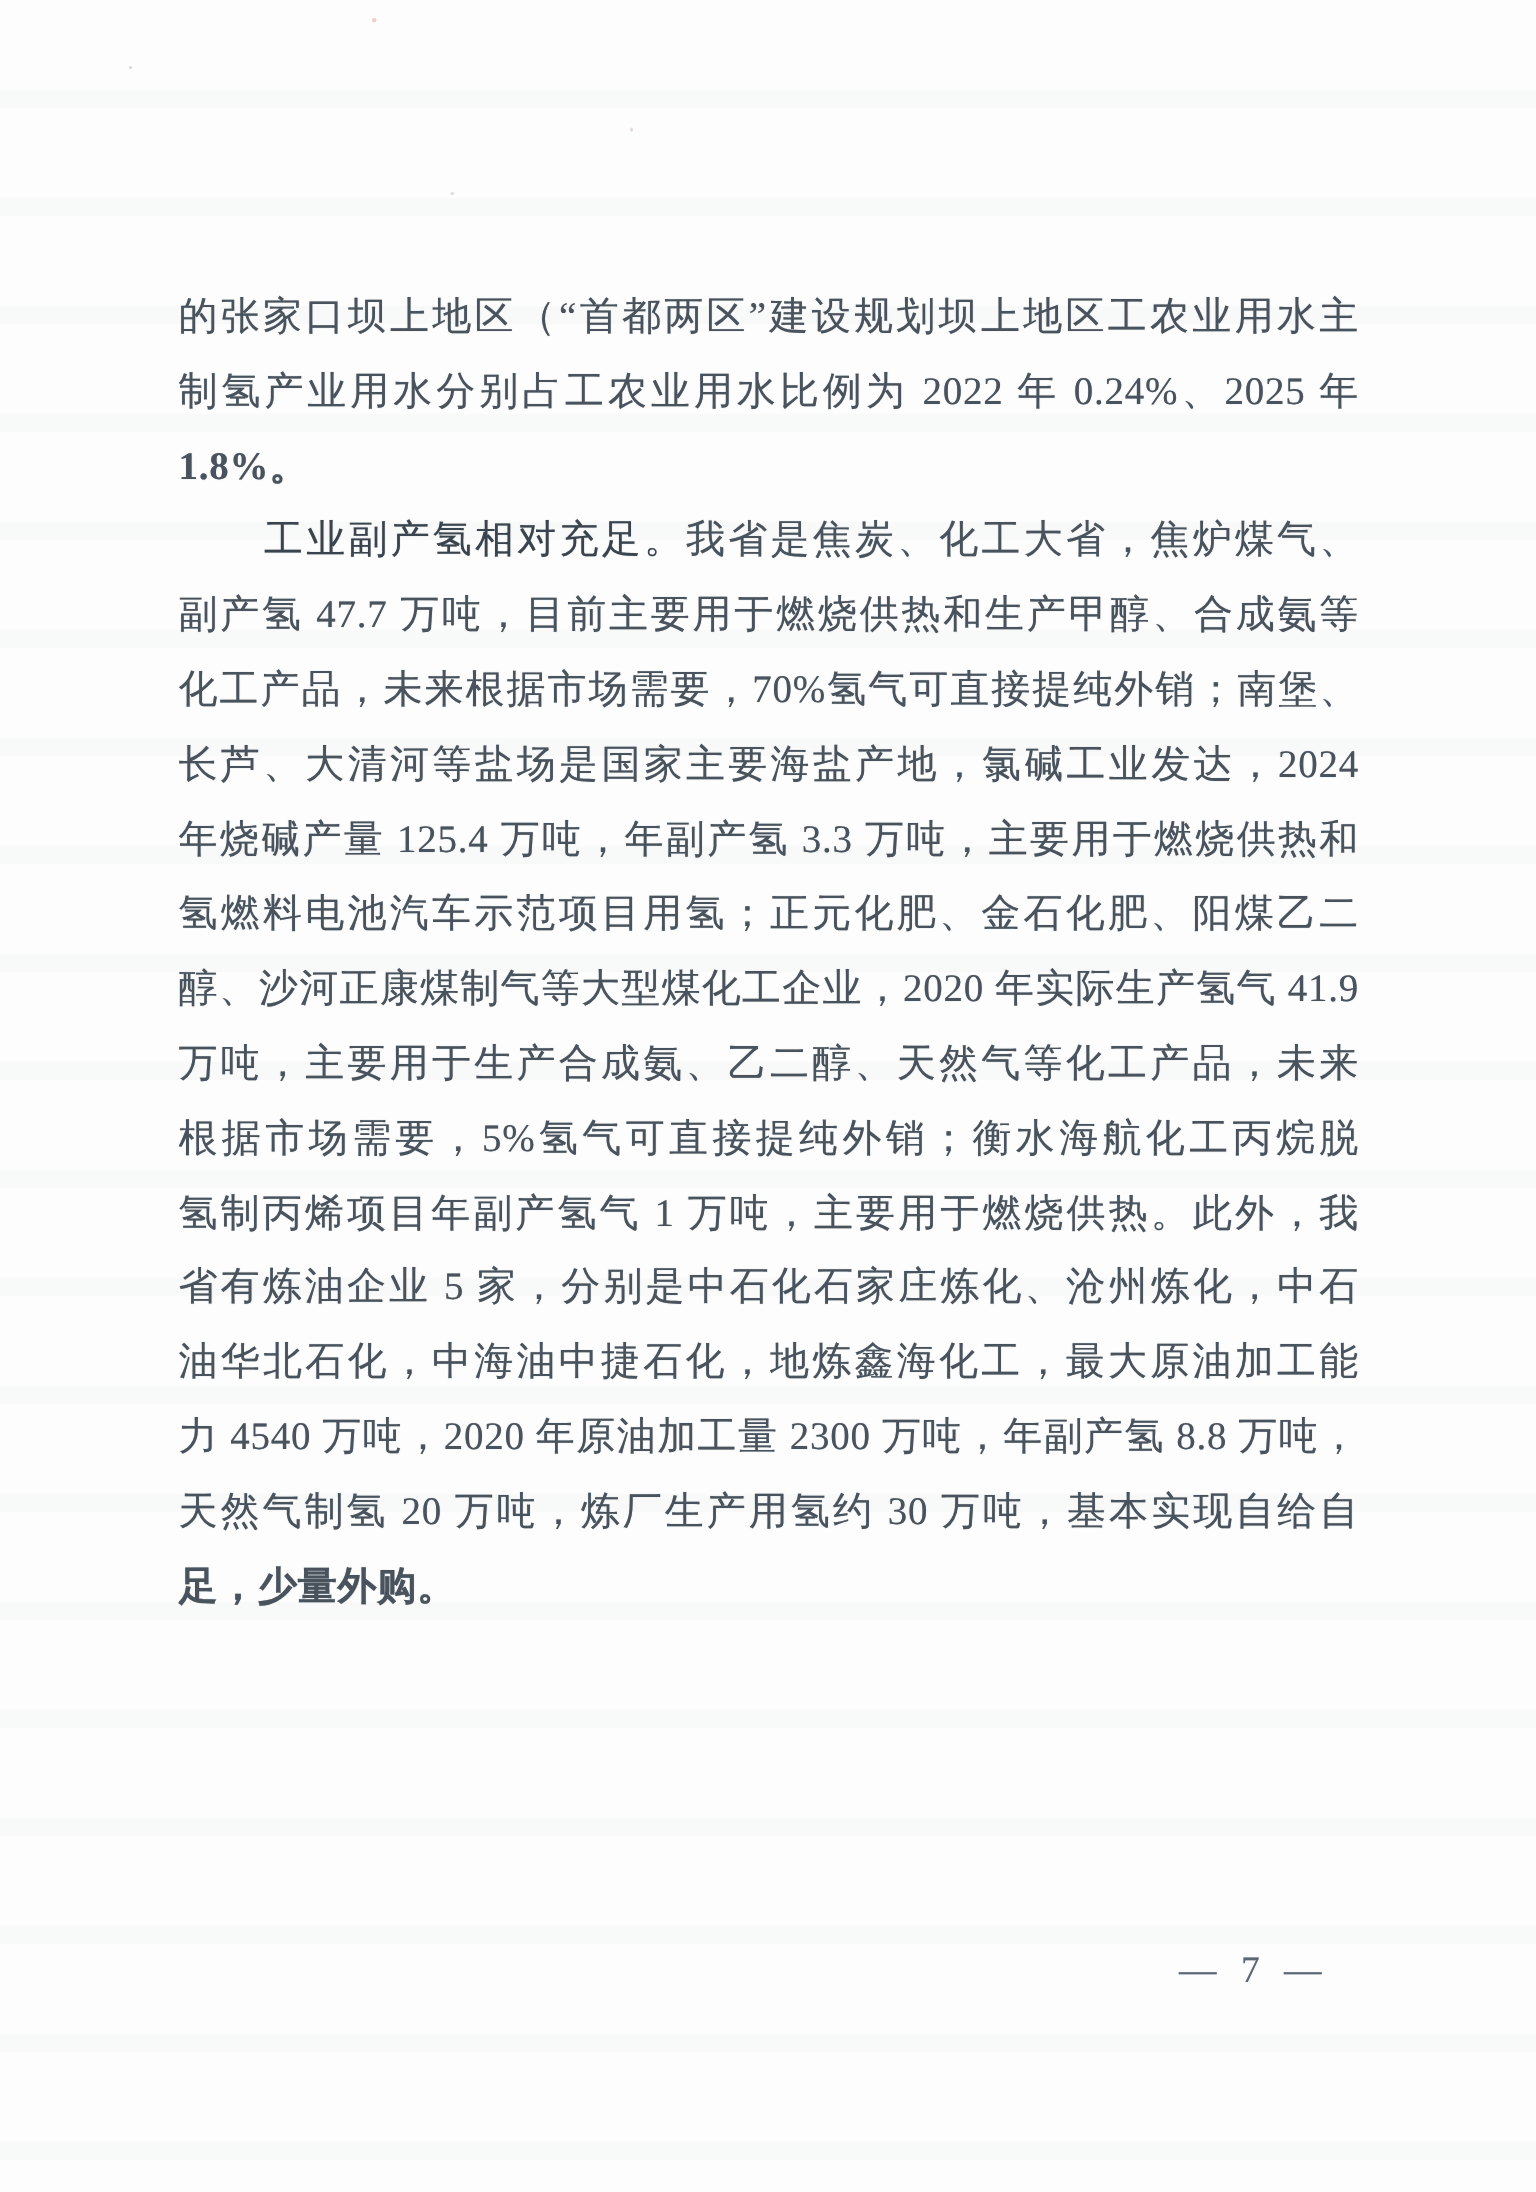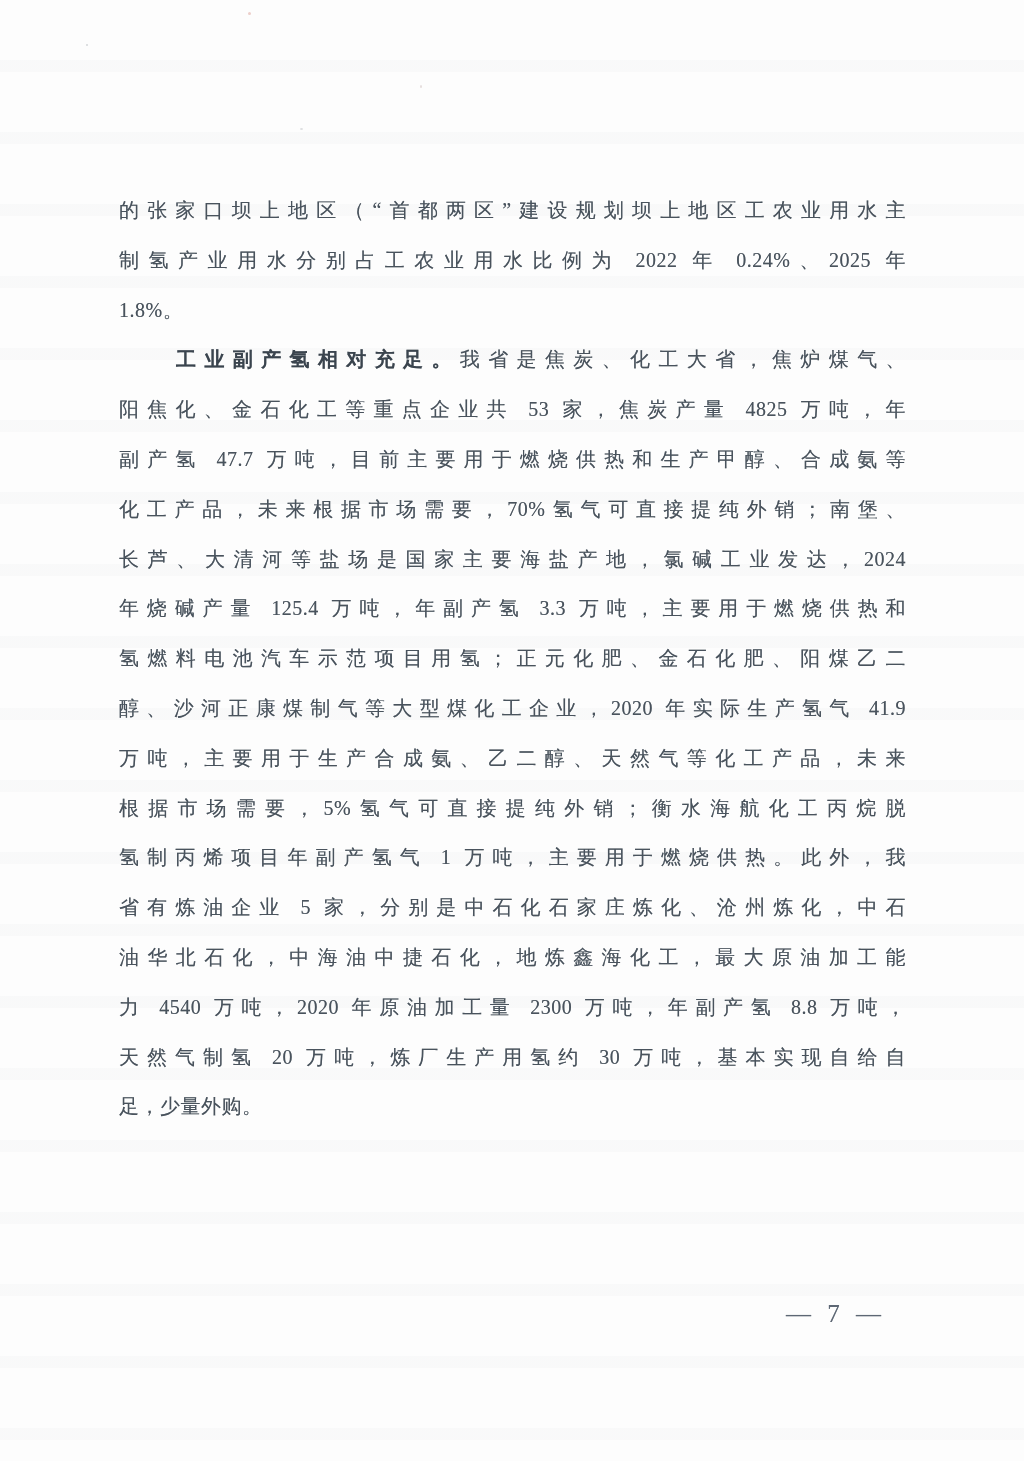--- a/index.html
+++ b/index.html
@@ -39,38 +39,39 @@
 
   .textblock {
     position: absolute;
     left: 119px;
     top: 186px;
     width: 787px;
   }
   .line {
     height: 49.8px;
     line-height: 49.8px;
-    font-size: 20px;
+    font-size: 26px;
     color: #49535d;
     letter-spacing: 0.5px;
     text-align: justify;
     text-align-last: justify;
     overflow: hidden;
     white-space: nowrap;
     text-shadow: 0 0 0.6px rgba(73,83,93,0.55);
   }
   .line.align-left {
     text-align: left;
     text-align-last: left;
+    font-weight: bold;
   }
   .line.indent {
     padding-left: 57px;
   }
   .line .bold {
-    font-weight: bold;
+    font-weight: normal;
     color: #3a444e;
   }
   .page-number {
     position: absolute;
     right: 138px;
     top: 1297px;
     font-size: 25px;
     line-height: 34px;
     color: #5d6774;
     letter-spacing: 5px;
@@ -85,21 +86,20 @@
   <span class="speckle sp1"></span>
   <span class="speckle sp2"></span>
   <span class="speckle sp3"></span>
   <span class="speckle sp4"></span>
 
   <div class="textblock">
     <div class="line">的张家口坝上地区（“首都两区”建设规划坝上地区工农业用水主</div>
     <div class="line">制氢产业用水分别占工农业用水比例为 2022 年 0.24%、2025 年</div>
     <div class="line align-left">1.8%。</div>
     <div class="line indent"><span class="bold">工业副产氢相对充足。</span><span>我省是焦炭、化工大省，焦炉煤气、</span></div>
-    <div class="line">阳焦化、金石化工等重点企业共 53 家，焦炭产量 4825 万吨，年</div>
     <div class="line">副产氢 47.7 万吨，目前主要用于燃烧供热和生产甲醇、合成氨等</div>
     <div class="line">化工产品，未来根据市场需要，70%氢气可直接提纯外销；南堡、</div>
     <div class="line">长芦、大清河等盐场是国家主要海盐产地，氯碱工业发达，2024</div>
     <div class="line">年烧碱产量 125.4 万吨，年副产氢 3.3 万吨，主要用于燃烧供热和</div>
     <div class="line">氢燃料电池汽车示范项目用氢；正元化肥、金石化肥、阳煤乙二</div>
     <div class="line">醇、沙河正康煤制气等大型煤化工企业，2020 年实际生产氢气 41.9</div>
     <div class="line">万吨，主要用于生产合成氨、乙二醇、天然气等化工产品，未来</div>
     <div class="line">根据市场需要，5%氢气可直接提纯外销；衡水海航化工丙烷脱</div>
     <div class="line">氢制丙烯项目年副产氢气 1 万吨，主要用于燃烧供热。此外，我</div>
     <div class="line">省有炼油企业 5 家，分别是中石化石家庄炼化、沧州炼化，中石</div>

